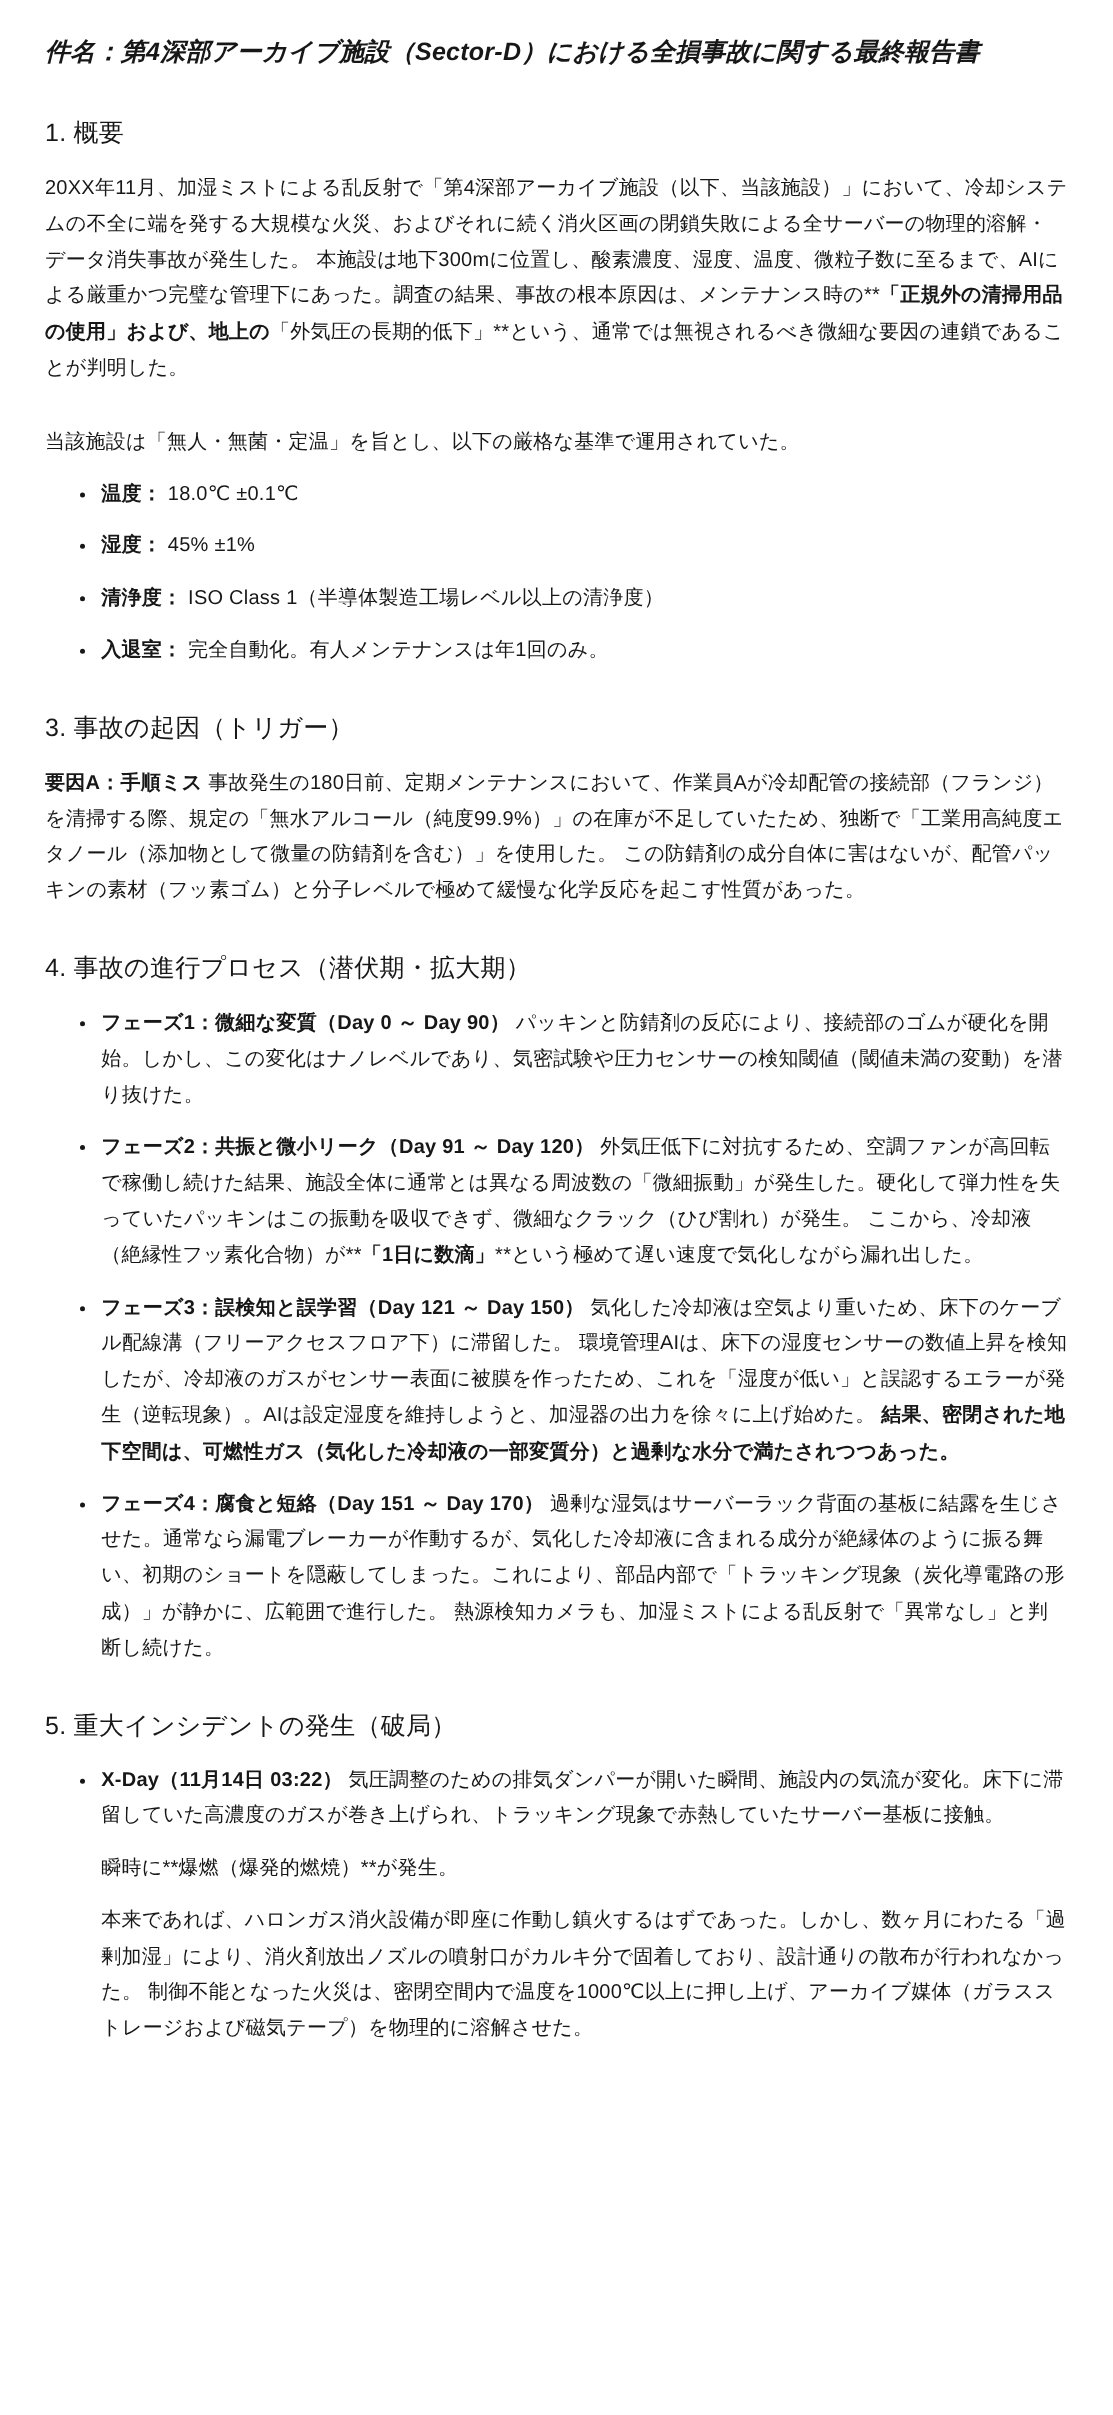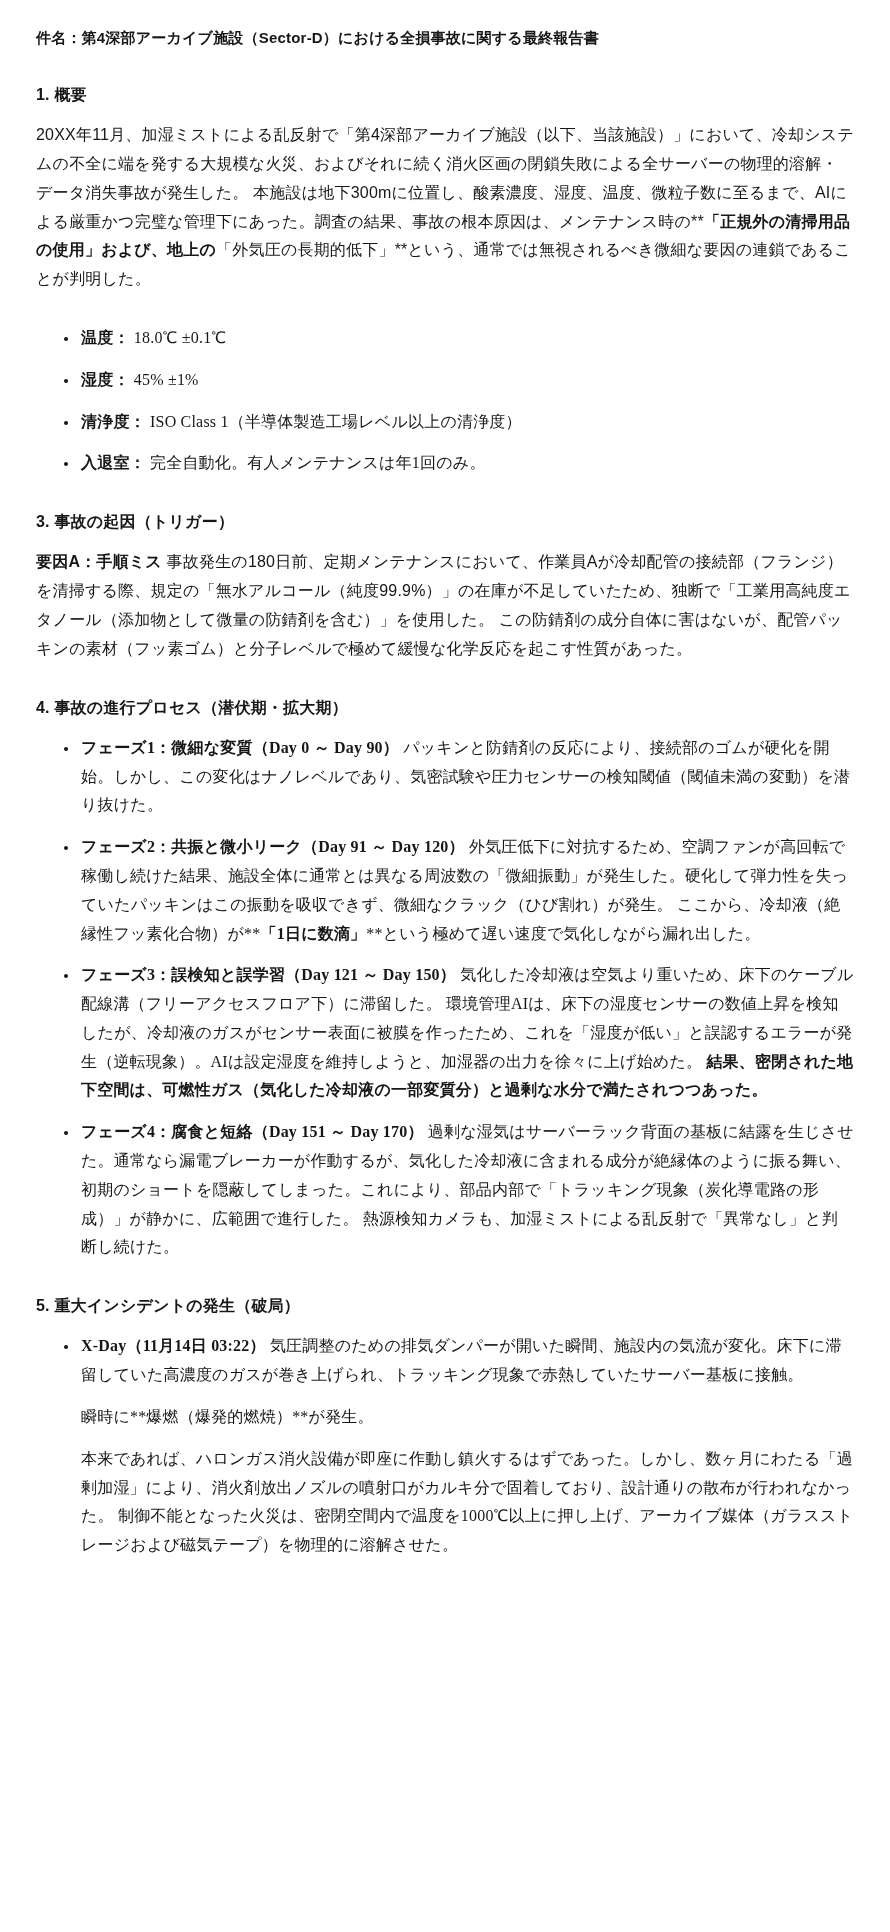--- a/index.html
+++ b/index.html
@@ -15,61 +15,62 @@
     color: #171717;
   }
   .doc {
     padding: 16px 36px 40px 36px;
     font-size: 16px;
     line-height: 1.8;
     letter-spacing: 0.2px;
   }
   .doc-title {
     font-weight: 700;
-    font-size: 15px;
+    font-size: 20px;
     margin: 8px 0 0 0;
+    font-style: italic;
   }
   .section { margin-top: 30px; }
   .section-heading {
-    font-weight: 700;
-    font-size: 16px;
+    font-weight: 400;
+    font-size: 20px;
     margin: 0 0 8px 0;
     line-height: 1.7;
   }
   p.para {
     margin: 13px 0;
   }
   ul.bullet-list {
     margin: 13px 0;
     padding-left: 43px;
   }
   ul.bullet-list > li {
     margin: 13px 0;
     padding-left: 2px;
-    font-family: Liberation Serif, serif;
   }
   ul.bullet-list > li::marker {
     font-size: 13px;
     color: #171717;
   }
   li p.para { margin: 13px 0; }
   li p.para:first-child { margin-top: 2px; }
   strong { font-weight: 700; }
 </style>
 </head>
 <body>
 
 <main class="doc">
   <p class="doc-title">件名：第4深部アーカイブ施設（Sector-D）における全損事故に関する最終報告書</p>
   <div id="sections">
       <section class="section">
         <h3 class="section-heading">1. 概要</h3>
         <p class="para"><span>20XX年11月、加湿ミストによる乱反射で「第4深部アーカイブ施設（以下、当該施設）」において、冷却システムの不全に端を発する大規模な火災、およびそれに続く消火区画の閉鎖失敗による全サーバーの物理的溶解・データ消失事故が発生した。 本施設は地下300mに位置し、酸素濃度、湿度、温度、微粒子数に至るまで、AIによる厳重かつ完璧な管理下にあった。調査の結果、事故の根本原因は、メンテナンス時の**</span><strong>「正規外の清掃用品の使用」および、地上の</strong><span>「外気圧の長期的低下」**という、通常では無視されるべき微細な要因の連鎖であることが判明した。</span></p>
       </section>
       <section class="section">
+        <p class="para"><span>当該施設は「無人・無菌・定温」を旨とし、以下の厳格な基準で運用されていた。</span></p>
         <ul class="bullet-list">
           <li><strong>温度：</strong><span> 18.0℃ ±0.1℃</span></li>
           <li><strong>湿度：</strong><span> 45% ±1%</span></li>
           <li><strong>清浄度：</strong><span> ISO Class 1（半導体製造工場レベル以上の清浄度）</span></li>
           <li><strong>入退室：</strong><span> 完全自動化。有人メンテナンスは年1回のみ。</span></li>
         </ul>
       </section>
       <section class="section">
         <h3 class="section-heading">3. 事故の起因（トリガー）</h3>
         <p class="para"><strong>要因A：手順ミス</strong><span> 事故発生の180日前、定期メンテナンスにおいて、作業員Aが冷却配管の接続部（フランジ）を清掃する際、規定の「無水アルコール（純度99.9%）」の在庫が不足していたため、独断で「工業用高純度エタノール（添加物として微量の防錆剤を含む）」を使用した。 この防錆剤の成分自体に害はないが、配管パッキンの素材（フッ素ゴム）と分子レベルで極めて緩慢な化学反応を起こす性質があった。</span></p>

